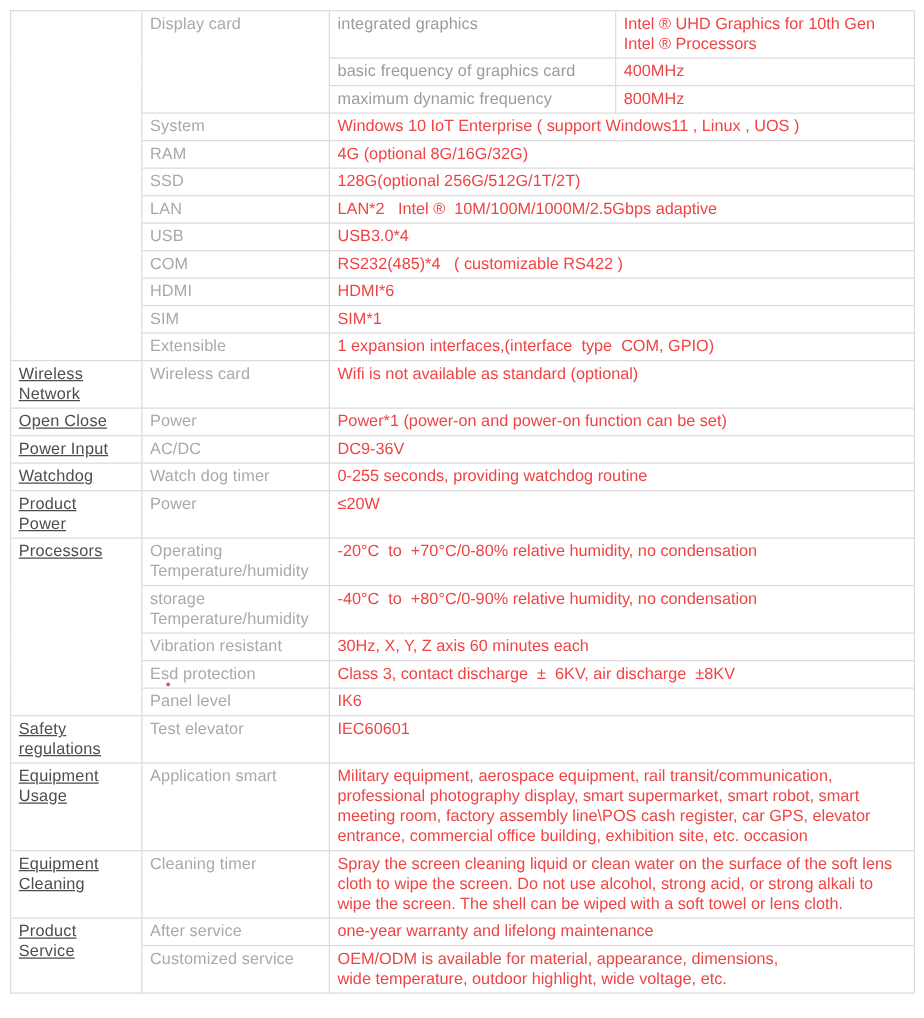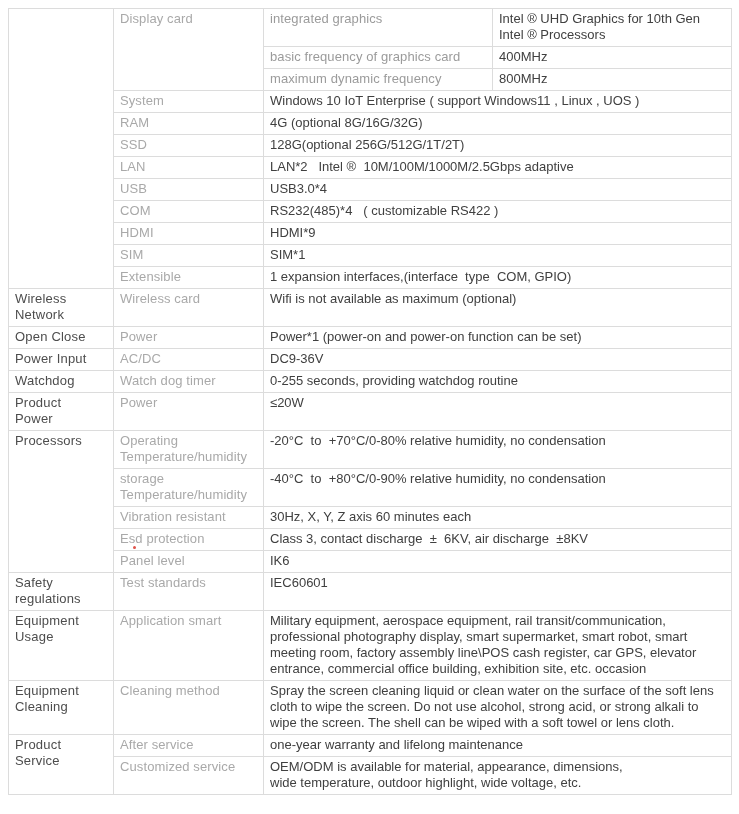--- a/index.html
+++ b/index.html
@@ -31,24 +31,24 @@
     border: 1px solid #dcdcdc;
     vertical-align: top;
     padding: 2px 6px 3px 6px;
     font-size: 13px;
     line-height: 16px;
     font-weight: 400;
     white-space: pre-wrap;
     word-wrap: break-word;
     position: relative;
   }
-  td.category  { color: #4d4d4d; letter-spacing: 0.2px; }
+  td.category  { color: #4d4d4d; letter-spacing: 0.2px; text-decoration: underline; }
   td.sublabel  { color: #a9a9a9; letter-spacing: 0.1px; }
   td.speclabel { color: #9b9b9b; letter-spacing: 0.1px; margin-left: 12px; }
-  td.value     { color: #404040; }
+  td.value     { color: #ef4444; }
   
   td.has-dot::after {
     content: "";
     position: absolute;
     left: 19px;
     top: 17px;
     width: 3px;
     height: 3px;
     border-radius: 50%;
     background: #e0524a;
@@ -100,35 +100,35 @@
         <tr>
           <td class="cell sublabel">USB</td>
           <td class="cell value" colspan="2">USB3.0*4</td>
         </tr>
         <tr>
           <td class="cell sublabel">COM</td>
           <td class="cell value" colspan="2">RS232(485)*4   ( customizable RS422 )</td>
         </tr>
         <tr>
           <td class="cell sublabel">HDMI</td>
-          <td class="cell value" colspan="2">HDMI*9</td>
+          <td class="cell value" colspan="2">HDMI*6</td>
         </tr>
         <tr>
           <td class="cell sublabel">SIM</td>
           <td class="cell value" colspan="2">SIM*1</td>
         </tr>
         <tr>
           <td class="cell sublabel">Extensible</td>
           <td class="cell value" colspan="2">1 expansion interfaces,(interface  type  COM, GPIO)</td>
         </tr>
         <tr>
           <td class="cell category">Wireless
 Network</td>
           <td class="cell sublabel">Wireless card</td>
-          <td class="cell value" colspan="2">Wifi is not available as maximum (optional)</td>
+          <td class="cell value" colspan="2">Wifi is not available as standard (optional)</td>
         </tr>
         <tr>
           <td class="cell category">Open Close</td>
           <td class="cell sublabel">Power</td>
           <td class="cell value" colspan="2">Power*1 (power-on and power-on function can be set)</td>
         </tr>
         <tr>
           <td class="cell category">Power Input</td>
           <td class="cell sublabel">AC/DC</td>
           <td class="cell value" colspan="2">DC9-36V</td>
@@ -163,33 +163,33 @@
           <td class="cell sublabel has-dot">Esd protection</td>
           <td class="cell value" colspan="2">Class 3, contact discharge  ±  6KV, air discharge  ±8KV</td>
         </tr>
         <tr>
           <td class="cell sublabel">Panel level</td>
           <td class="cell value" colspan="2">IK6</td>
         </tr>
         <tr>
           <td class="cell category">Safety
 regulations</td>
-          <td class="cell sublabel">Test standards</td>
+          <td class="cell sublabel">Test elevator</td>
           <td class="cell value" colspan="2">IEC60601</td>
         </tr>
         <tr>
           <td class="cell category">Equipment
 Usage</td>
           <td class="cell sublabel">Application smart</td>
           <td class="cell value" colspan="2">Military equipment, aerospace equipment, rail transit/communication, professional photography display, smart supermarket, smart robot, smart meeting room, factory assembly line\POS cash register, car GPS, elevator entrance, commercial office building, exhibition site, etc. occasion</td>
         </tr>
         <tr>
           <td class="cell category">Equipment
 Cleaning</td>
-          <td class="cell sublabel">Cleaning method</td>
+          <td class="cell sublabel">Cleaning timer</td>
           <td class="cell value" colspan="2">Spray the screen cleaning liquid or clean water on the surface of the soft lens cloth to wipe the screen. Do not use alcohol, strong acid, or strong alkali to wipe the screen. The shell can be wiped with a soft towel or lens cloth.</td>
         </tr>
         <tr>
           <td class="cell category" rowspan="2">Product
 Service</td>
           <td class="cell sublabel">After service</td>
           <td class="cell value" colspan="2">one-year warranty and lifelong maintenance</td>
         </tr>
         <tr>
           <td class="cell sublabel">Customized service</td>

